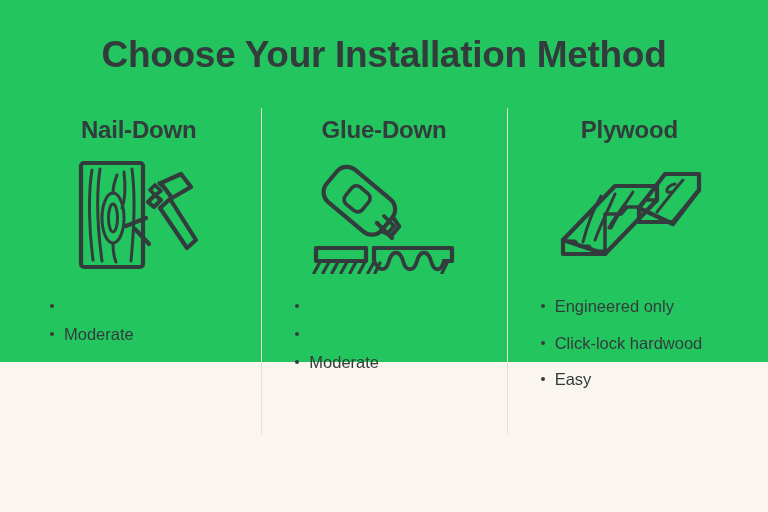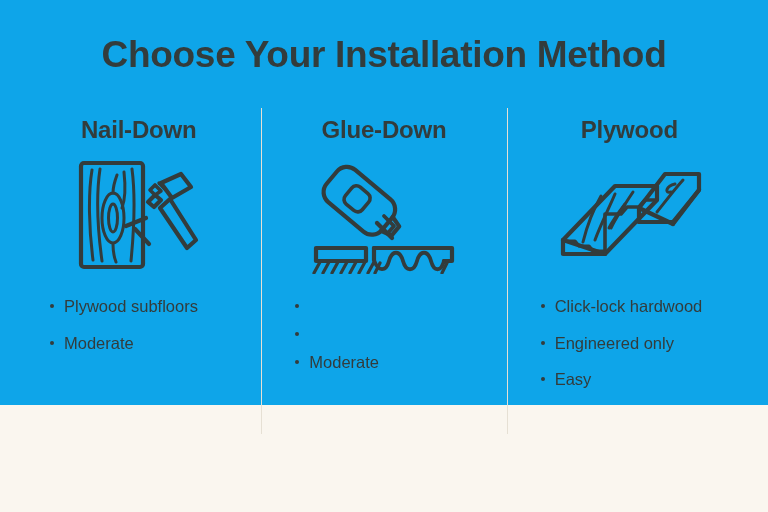--- a/index.html
+++ b/index.html
@@ -12,23 +12,23 @@
   body {
     background: #FAF6EF;
     font-family: "Liberation Sans", sans-serif;
     color: #333C3C;
     overflow: hidden;
     position: relative;
   }
 
   #infographic {
     width: 768px;
-    height: 405px;
+    height: 362px;
     position: relative;
-    background: #0ea5e9;
+    background: #22c55e;
   }
 
   
   .title {
     position: absolute;
     top: 34px;
     left: 0;
     width: 768px;
     text-align: center;
     font-size: 37px;
@@ -154,21 +154,20 @@
 
           <path d="M92 27 L112 18 L122 31 L103 42 Z"></path>
 
           <path d="M101 43 L127 84 L118 92 L91 52 Z"></path>
         </svg>
       </div>
 
       <div class="bullets">
         <div class="bullet">
           <span class="bullet-dot"></span>
-          <span class="bullet-label">Plywood subfloors</span>
         </div>
         <div class="bullet">
           <span class="bullet-dot"></span>
           <span class="bullet-label">Moderate</span>
         </div>
       </div>
     </div>
 
     <div class="column">
       <div class="col-head">Glue-Down</div>
@@ -244,25 +243,25 @@
           <path d="M48 40 C40 54 34 70 30 86" stroke-width="3"></path>
           <path d="M62 38 C56 52 48 68 42 84" stroke-width="3"></path>
           <path d="M80 36 C72 48 64 60 58 72" stroke-width="3"></path>
           <path d="M72 48 C66 56 60 64 56 72" stroke-width="3"></path>
         </svg>
       </div>
 
       <div class="bullets">
         <div class="bullet">
           <span class="bullet-dot"></span>
+          <span class="bullet-label">Engineered only</span>
+        </div>
+        <div class="bullet">
+          <span class="bullet-dot"></span>
           <span class="bullet-label">Click-lock hardwood</span>
-        </div>
-        <div class="bullet">
-          <span class="bullet-dot"></span>
-          <span class="bullet-label">Engineered only</span>
         </div>
         <div class="bullet">
           <span class="bullet-dot"></span>
           <span class="bullet-label">Easy</span>
         </div>
       </div>
     </div>
 
   </div>
 </div>

